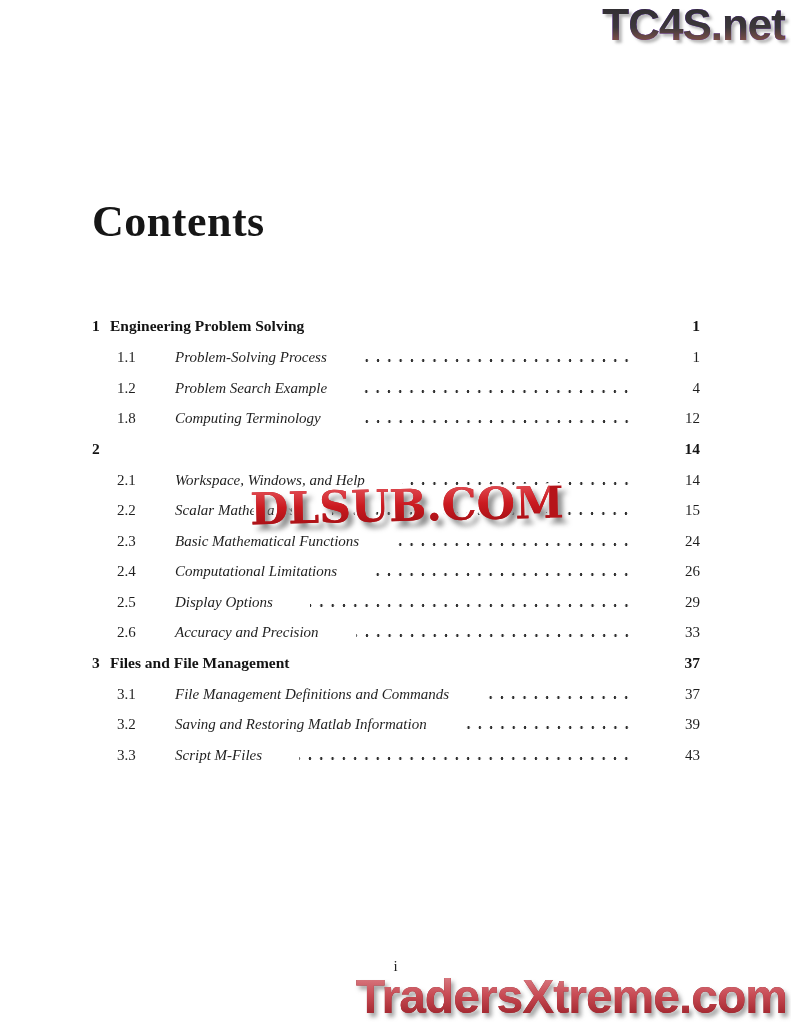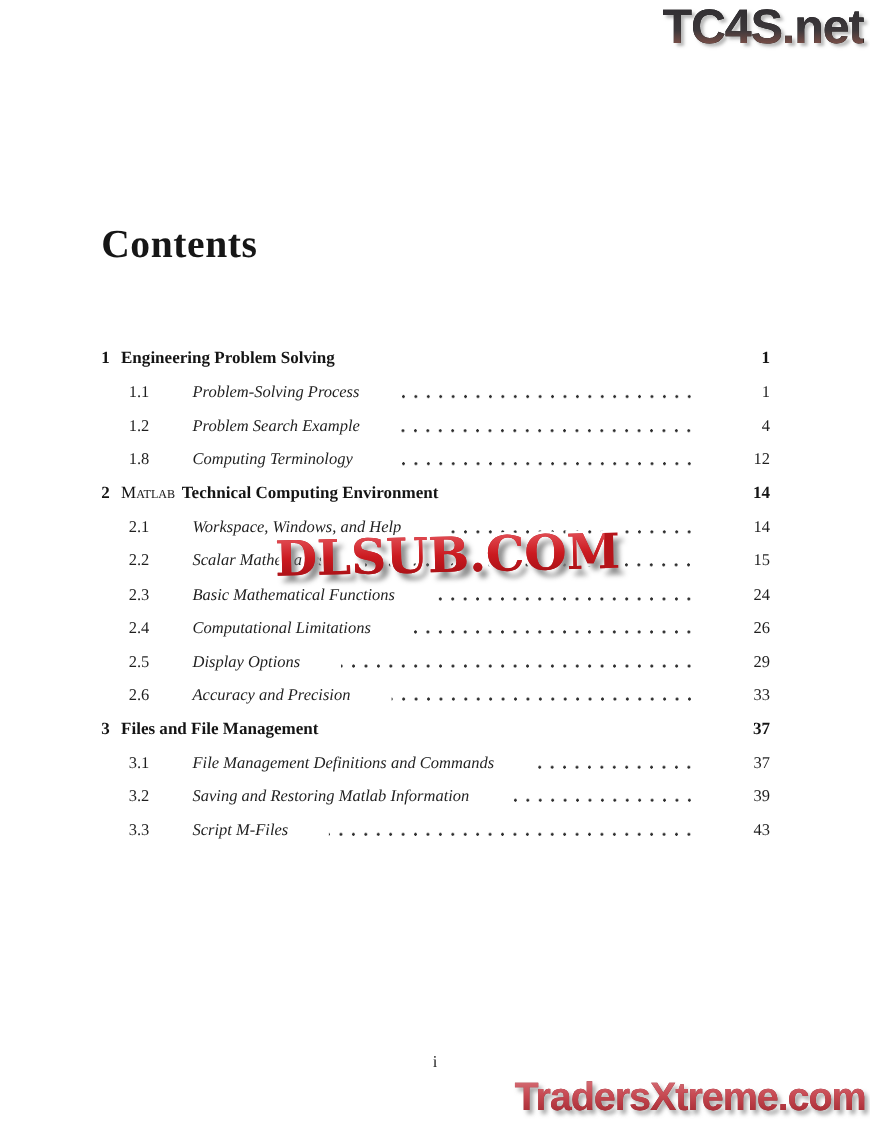--- a/index.html
+++ b/index.html
@@ -13,35 +13,35 @@
     font-family:"Liberation Serif", serif;
     color:#1f1f1f;
   }
 
   
   .wm-top{
     position:absolute;top:2px;right:6px;
     font-family:"Liberation Sans", sans-serif;
     font-weight:bold;font-size:44px;line-height:46px;
     letter-spacing:-1px;
-    color:#000000;
+    color:#6d28d9;
     text-shadow:3px 3px 3px rgba(160,160,160,0.75);
   }
   .wm-top::after{
     content:attr(data-text);
     position:absolute;left:0;top:0;
     background:linear-gradient(180deg,#2e2c30 0%,#3c383b 55%,#7e5048 85%,#a06a5f 100%);
     -webkit-background-clip:text;background-clip:text;
     color:transparent;text-shadow:none;
   }
 
   
   .contents-title{
     position:absolute;left:92px;top:200px;margin:0;
-    font-size:36px;line-height:44px;font-weight:bold;color:#161616;
+    font-size:44px;line-height:44px;font-weight:bold;color:#161616;
     letter-spacing:0.5px;
   }
 
   
   .toc{
     position:absolute;left:92px;right:91px;top:318px;
     font-size:15px;line-height:16px;
   }
   .row{display:flex;align-items:baseline;}
   .row.ch{
@@ -94,21 +94,21 @@
   
   .folio{
     position:absolute;left:0;top:958px;width:791px;
     text-align:center;font-size:15px;color:#222;
   }
 
   
   .wm-bottom{
     position:absolute;right:4px;top:976px;
     font-family:"Liberation Sans", sans-serif;
-    font-weight:bold;font-size:36px;line-height:42px;
+    font-weight:bold;font-size:48px;line-height:42px;
     letter-spacing:-1px;
     color:#8f2028;
     -webkit-text-stroke:5px #ffffff;
     paint-order:stroke fill;
     text-shadow:3px 4px 4px rgba(140,140,140,0.8);
   }
   .wm-bottom::after{
     content:attr(data-text);
     position:absolute;left:0;top:0;width:100%;
     background:linear-gradient(180deg,#d97d84 0%,#c84b54 45%,#9c2129 100%);
@@ -149,21 +149,20 @@
     </div>
     <div class="row sec">
       <span class="snum">1.8</span>
       <span class="stitle">Computing Terminology</span>
       <span class="leader"></span>
       <span class="spage">12</span>
     </div>
 
     <div class="row ch">
       <span class="cnum">2</span>
-      <span class="ctitle"><span class="sc">Matlab</span><span>Technical Computing Environment</span></span>
       <span class="fill"></span>
       <span class="cpage">14</span>
     </div>
     <div class="row sec">
       <span class="snum">2.1</span>
       <span class="stitle">Workspace, Windows, and Help</span>
       <span class="leader"></span>
       <span class="spage">14</span>
     </div>
     <div class="row sec">

